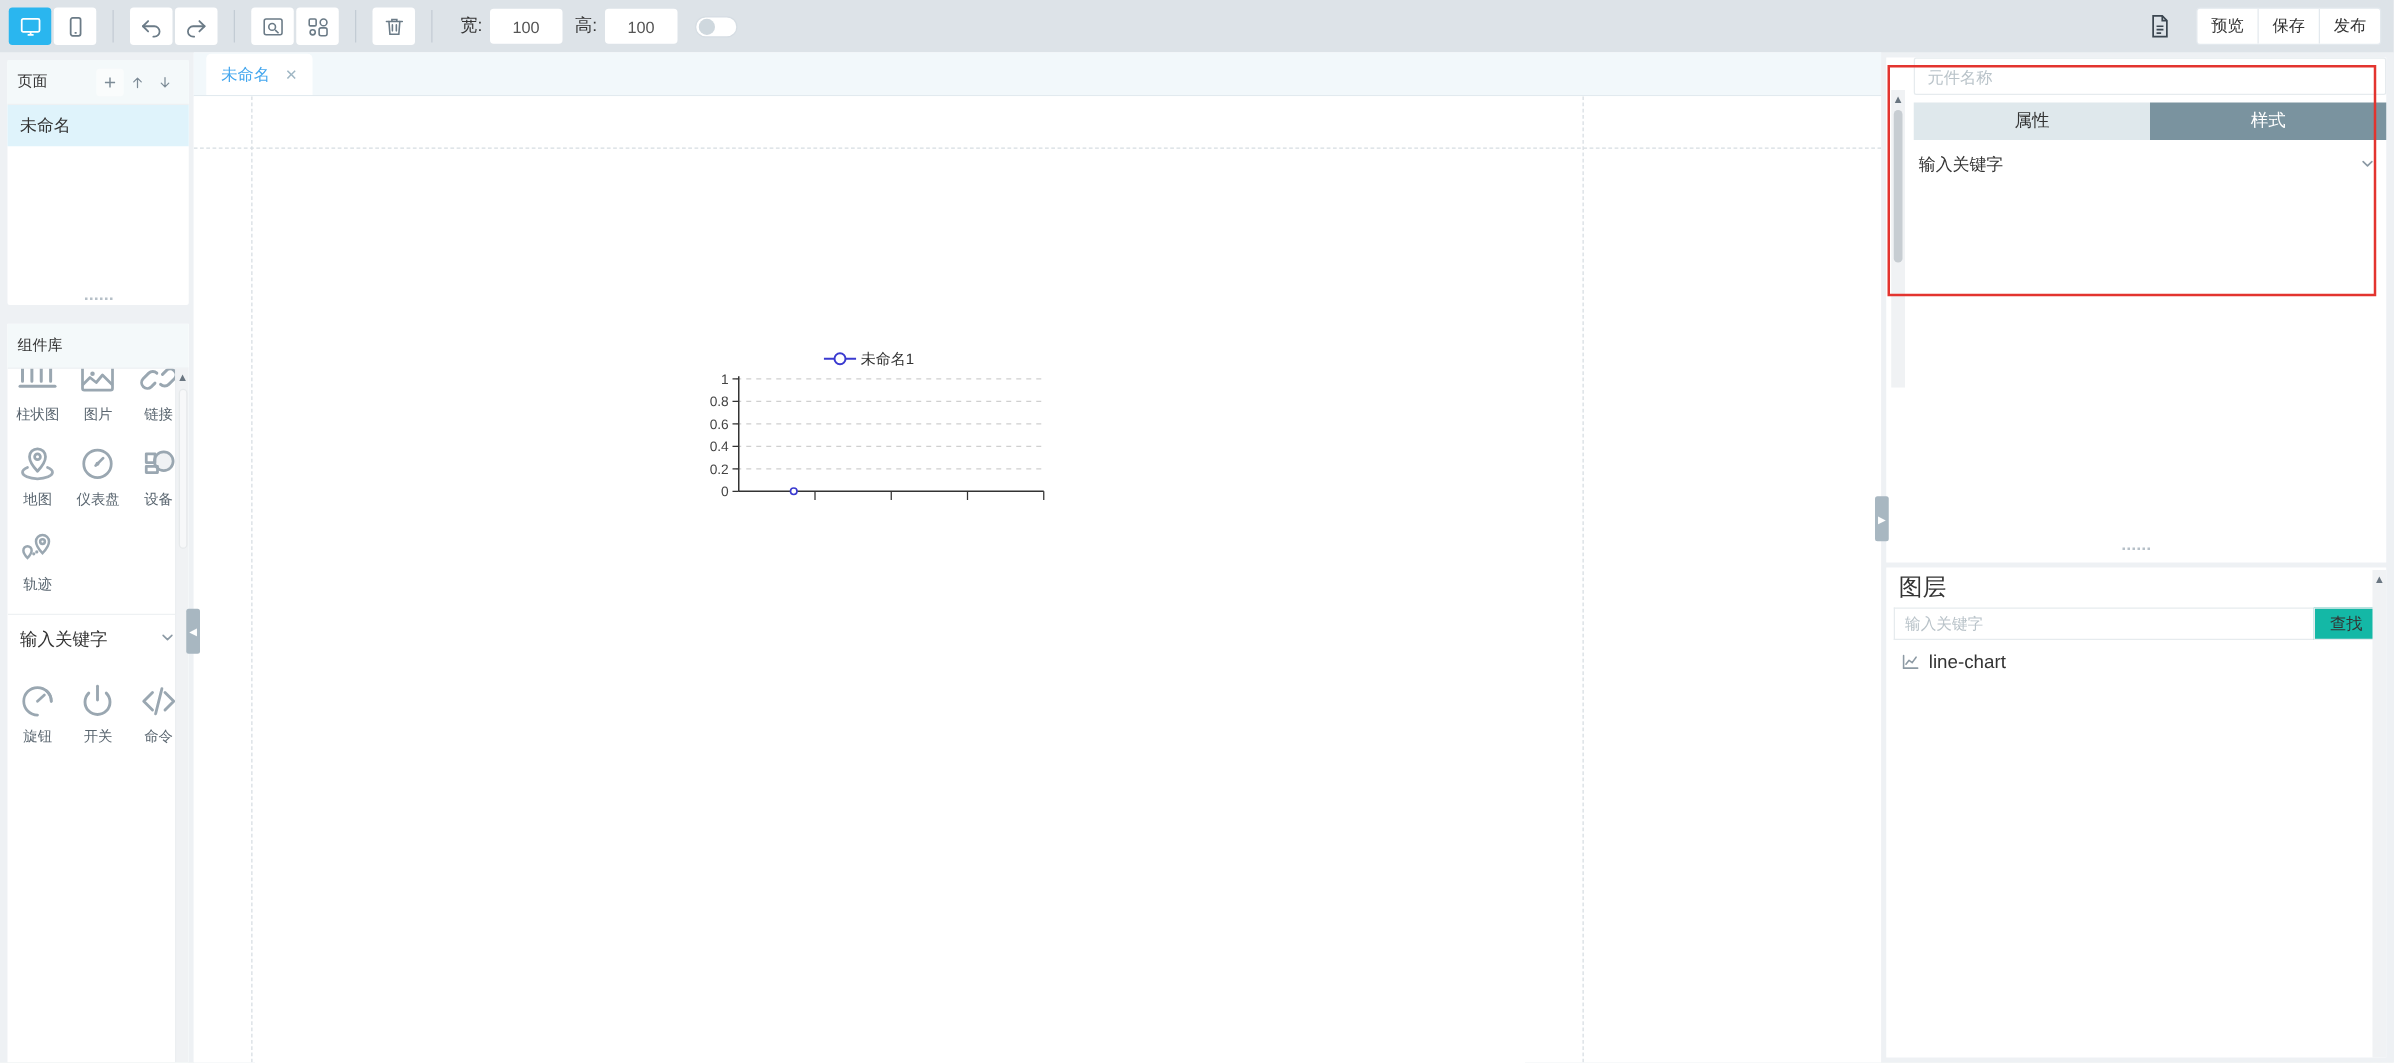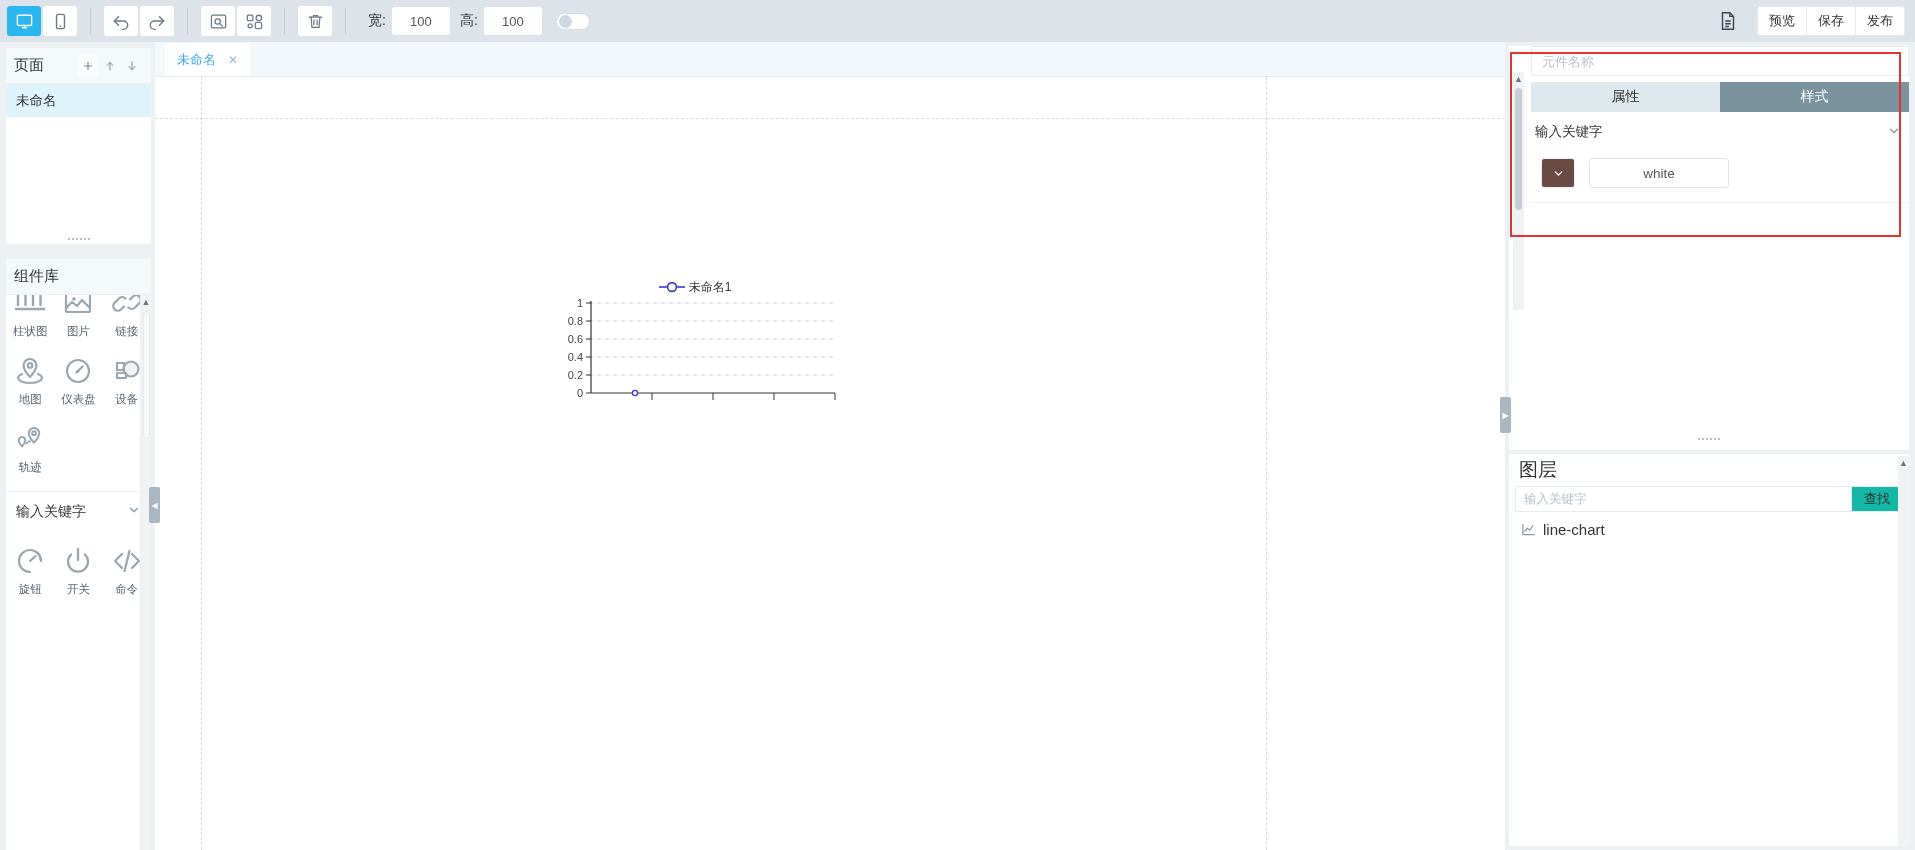--- a/index.html
+++ b/index.html
@@ -61,21 +61,21 @@
     background: #eef1f4;
   }
   .panel {
     background: #fff; margin: 6px 4px 0 6px; border-radius: 2px;
     position: relative;
   }
   .panel-head {
     height: 36px; background: #f4f9fa; display: flex; align-items: center;
     padding: 0 8px; border-bottom: 1px solid #eef1f3;
   }
-  .panel-title { font-size: 15px; color: #333; flex: 1; }
+  .panel-title { font-size: 12px; color: #333; flex: 1; }
   .head-btn {
     width: 22px; height: 22px; display: flex; align-items: center; justify-content: center;
     color: #7c8b96; cursor: pointer; border-radius: 3px;
   }
   .head-btn.plusbg { background: #fafcfc; }
 
   #pages-panel { height: 196px; }
   .page-item {
     height: 33px; display: flex; align-items: center; padding: 0 10px;
     font-size: 13.5px; color: #333; cursor: pointer;
@@ -607,30 +607,20 @@
 
         <div class="prop-row">
           <span>输入关键字</span>
           <span class="chev">
             <svg width="14" height="14" viewBox="0 0 24 24" fill="none" stroke="currentColor" stroke-width="2.2" stroke-linecap="round" stroke-linejoin="round">
                 <path d="M6 9l6 6 6-6"></path>
               </svg>
           </span>
         </div>
 
-        <div class="prop-body">
-          <div class="color-row">
-            <div class="color-swatch" id="swatch" style="background: rgb(107, 74, 68);">
-              <svg width="13" height="13" viewBox="0 0 24 24" fill="none" stroke="currentColor" stroke-width="2.4" stroke-linecap="round" stroke-linejoin="round">
-                  <path d="M6 9l6 6 6-6"></path>
-                </svg>
-            </div>
-            <div class="color-value">white</div>
-          </div>
-        </div>
 
       </div>
 
       <div class="red-box" style="border-color: rgb(227, 52, 47);"></div>
     </div>
 
     <div class="prop-resizer">
       <span class="dots">
           <i></i>
           <i></i>

